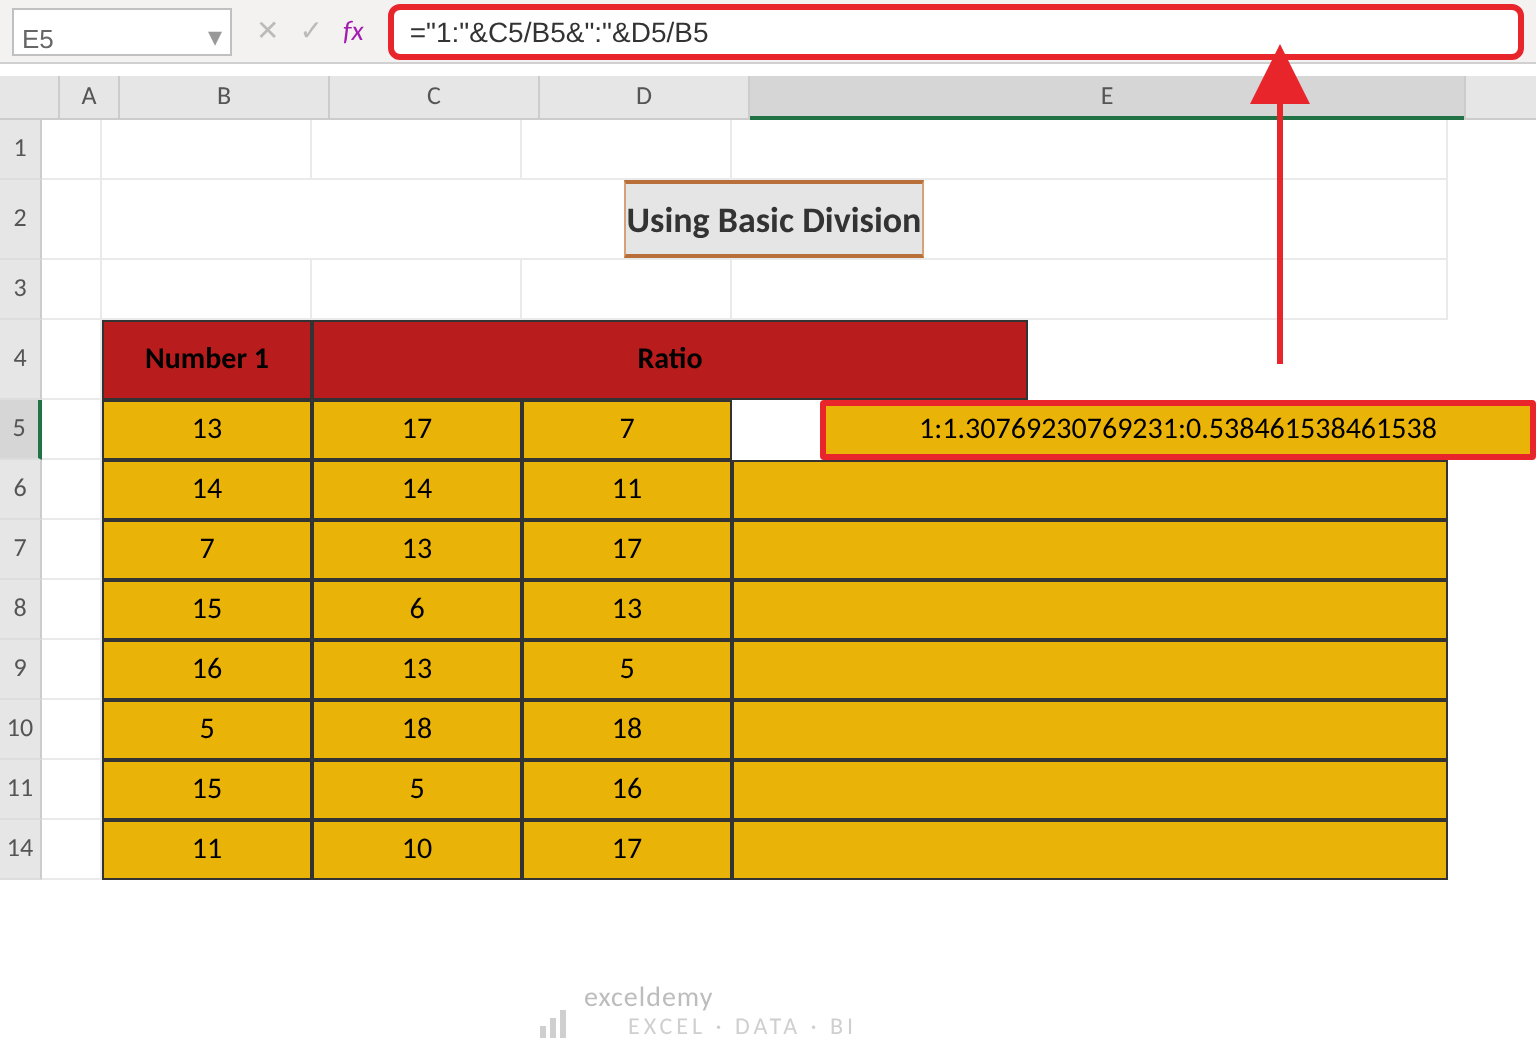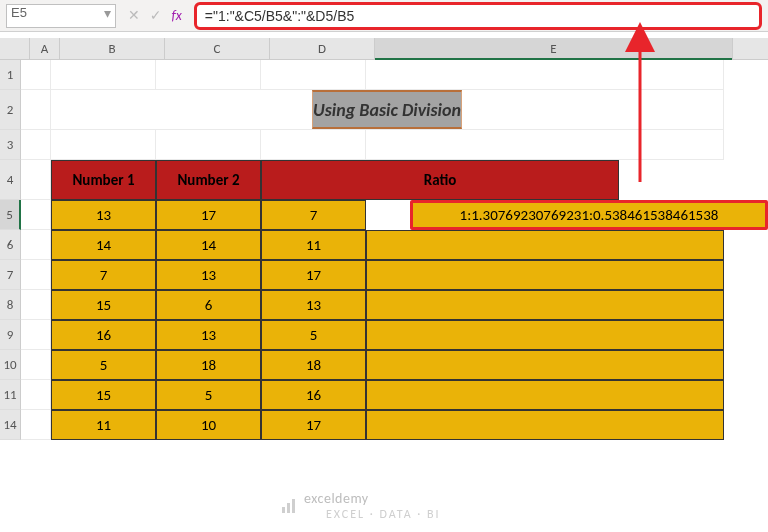--- a/index.html
+++ b/index.html
@@ -1,19 +1,19 @@
 <!DOCTYPE html>
 <html><head>
 <meta charset="utf-8">
 <style>
 * { box-sizing: border-box; margin: 0; padding: 0; }
 body { font-family: Calibri, Arial, sans-serif; font-size: 14px; background: #fff; width: 768px; height: 532px; position: relative; overflow: hidden; }
 
 .formula-bar { display: flex; align-items: center; height: 32px; background: #f3f2f1; border-bottom: 1px solid #d0d0d0; padding: 2px 6px; gap: 4px; }
-.name-box { display: flex; align-items: flex-start; border: 1px solid #c0c0c0; background: #fff; height: 24px; width: 110px; padding: 0 4px; }
+.name-box { display: flex; align-items: flex-end; border: 1px solid #c0c0c0; background: #fff; height: 24px; width: 110px; padding: 0 4px; }
 .name-box input { border: none; outline: none; width: 70px; font-size: 13px; color: #666; }
 .name-box .dd { color: #999; margin-left: auto; }
 .fx-btns { display: flex; align-items: center; gap: 10px; padding: 0 8px; color: #bbb; }
 .fx-btns span { display: inline-block; }
 .fx-label { font-style: italic; color: #a21caf; }
 .formula-input-wrap { flex: 1; border: 3px solid #e8252b; border-radius: 6px; height: 28px; display: flex; align-items: center; padding: 0 8px; background: #fff; }
 .formula-input { border: none; outline: none; width: 100%; font-size: 14px; color: #333; }
 
 .col-headers { display: flex; height: 22px; background: #e6e6e6; border-bottom: 1px solid #ccc; margin-top: 6px; }
 .rh-spacer { width: 30px; border-right: 1px solid #ccc; }
@@ -26,30 +26,30 @@
 .row-headers { width: 30px; }
 .rh { height: 30px; display: flex; align-items: center; justify-content: center; border-bottom: 1px solid #ddd; border-right: 1px solid #ccc; background: #e6e6e6; color: #555; font-size: 13px; }
 .rh.r5 { background: #d6d6d6; border-right: 2px solid #217346; }
 .rh.r2 { height: 40px; } .rh.r4 { height: 40px; }
 
 .cells { position: relative; flex: 1; }
 .row { display: flex; height: 30px; }
 .row.r2 { height: 40px; } .row.r4 { height: 40px; }
 .cell { border-right: 1px solid #eaeaea; border-bottom: 1px solid #eaeaea; display: flex; align-items: center; justify-content: center; padding: 0 6px; background: #fff; }
 
-.title-bar { background: #a3a3a3; height: 100%; display: flex; align-items: center; justify-content: center; font-size: 18px; font-weight: bold; color: #333; border: 1px solid #d7a27a; border-top: 2px solid #b86f3a; border-bottom: 2px solid #b86f3a; font-style: italic; }
+.title-bar { background: #e5e5e5; height: 100%; display: flex; align-items: center; justify-content: center; font-size: 18px; font-weight: bold; color: #333; border: 1px solid #d7a27a; border-top: 2px solid #b86f3a; border-bottom: 2px solid #b86f3a; }
 .th { background: #b91c1c; border: 1px solid #333; height: 40px; display: flex; align-items: center; justify-content: center; font-weight: bold; font-size: 15px; }
 .td { border: 1px solid #333; height: 30px; display: flex; align-items: center; justify-content: center; font-size: 15px; background: #eab308; }
 .wB { width: 105px; } .wC { width: 105px; } .wD { width: 105px; } .wE { width: 358px; }
 
 .sel-cell { border: 3px solid #e8252b !important; border-radius: 2px; margin-left: 44px; }
 .arrow { position: absolute; left: 600px; top: 32px; pointer-events: none; }
 .arrow svg { overflow: visible; }
 
-.watermark { position: absolute; left: 280px; top: 490px; color: #bdbdbd; font-size: 14px; letter-spacing: 0.5px; display:flex; align-items:center; gap:6px; }
+.watermark { position: absolute; left: 268px; top: 490px; color: #bdbdbd; font-size: 14px; letter-spacing: 0.5px; display:flex; align-items:flex-end; gap:6px; }
 .subw { color: #cfcfcf; font-size: 12px; letter-spacing: 2px; margin-left: 22px; }
 
 .grid-bg .cell.cA { width:30px; } .grid-bg .cell.cB { width:105px; } .grid-bg .cell.cC { width:105px; } .grid-bg .cell.cD { width:105px; } .grid-bg .cell.cE { width:358px; }
 </style>
 </head>
 <body>
 
 <div class="formula-bar">
   <div class="name-box">
     <input value="E5" style="">
@@ -107,21 +107,20 @@
     <div class="row">
         <div class="cell cA"></div>
         <div class="cell cB"></div>
         <div class="cell cC"></div>
         <div class="cell cD"></div>
         <div class="cell cE"></div>
       </div>
     <div class="row r4">
         <div class="cell cA"></div>
       <div class="th wB">Number 1</div>
-      <div class="th wC">Number 2</div>
       <div class="th wE">Ratio</div>
     </div>
     <div class="row">
         <div class="cell cA"></div>
       <div class="td wB">13</div>
       <div class="td wC">17</div>
       <div class="td wD">7</div>
       <div class="td wE sel-cell">1:1.30769230769231:0.538461538461538</div>
     </div>
     <div class="row">

